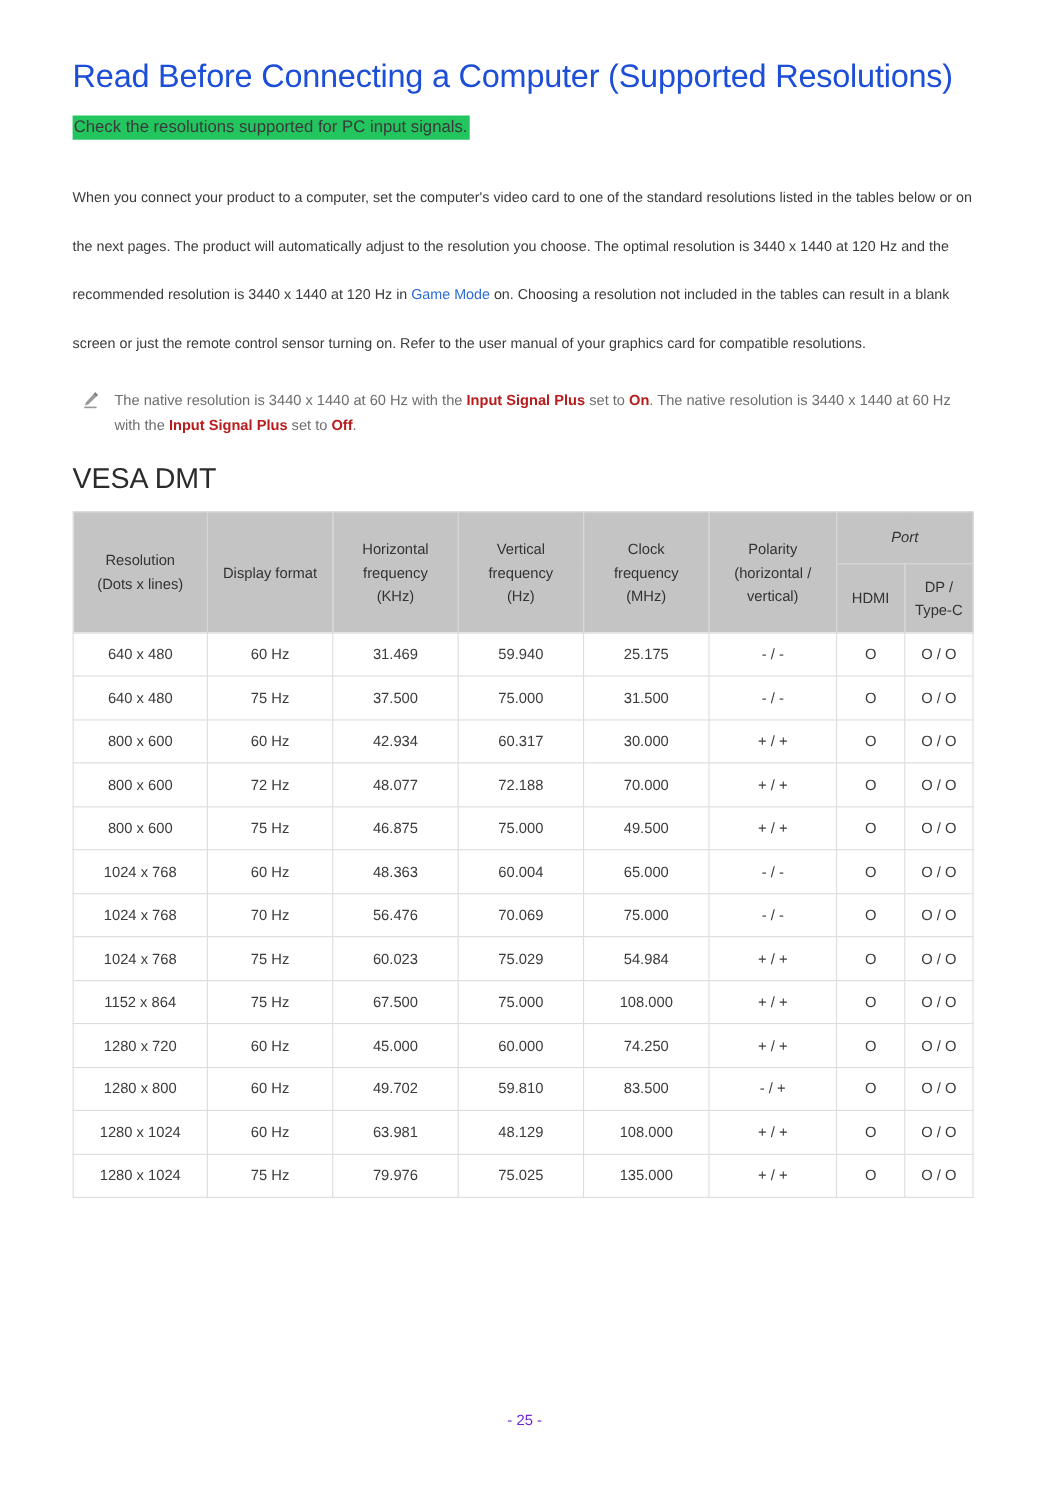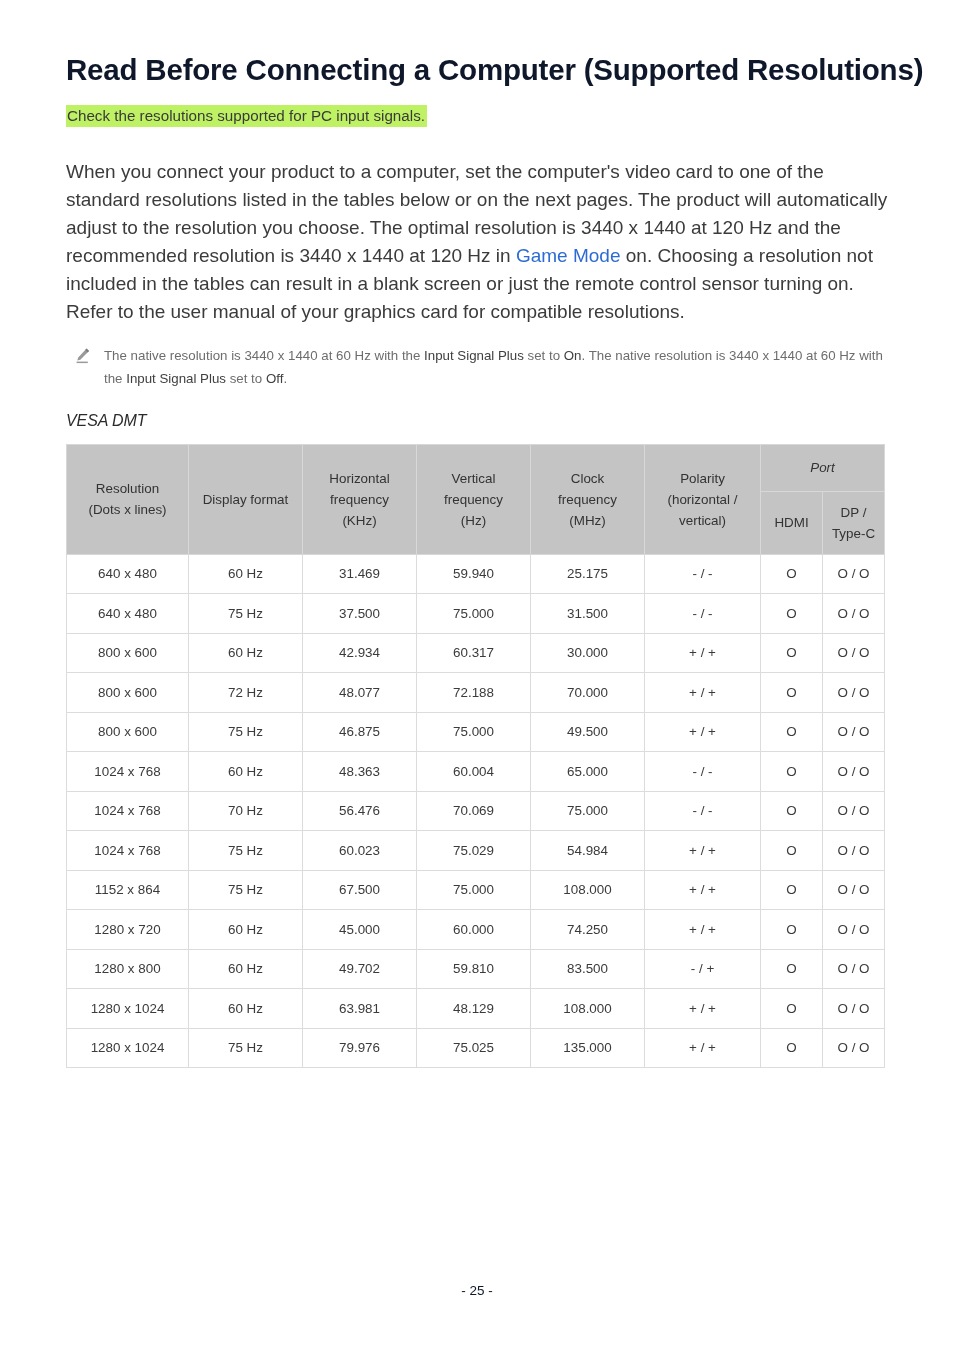--- a/index.html
+++ b/index.html
@@ -26,47 +26,47 @@
   .content {
     position: absolute;
     left: 66px;
     top: 52px;
     width: 822px;
   }
 
   
   .page-title {
     font-size: 29.5px;
-    font-weight: 700;
-    color: #0f172a;
+    font-weight: 400;
+    color: #1d4ed8;
     letter-spacing: -0.2px;
     line-height: 1.25;
     margin: 0 0 16px 0;
     white-space: nowrap;
   }
 
   
   .lead-wrap {
     margin: 0 0 30px 0;
   }
   .lead {
     display: inline;
     font-size: 15.2px;
     line-height: 1.5;
     color: #3a3a3a;
-    background: #bef264;
+    background: #22c55e;
     padding: 2px 2px 3px 1px;
     box-decoration-break: clone;
     -webkit-box-decoration-break: clone;
   }
 
   
   .body-par {
-    font-size: 19px;
-    line-height: 28px;
+    font-size: 13px;
+    line-height: 44px;
     color: #3b3b3b;
     margin: 0 0 18px 0;
     text-align: left;
   }
   .link {
     color: #2d6bd4;
     text-decoration: none;
   }
 
   
@@ -83,32 +83,31 @@
     padding-top: 3px;
   }
   .note-icon svg { display: block; }
   .note-text {
     flex: 1 1 auto;
     font-size: 13.3px;
     line-height: 23px;
     color: #6d6d6d;
   }
   .note-term {
-    color: #404040;
-    font-weight: normal;
+    color: #b91c1c;
+    font-weight: bold;
   }
 
   
   .section-title {
-    font-size: 16px;
+    font-size: 26px;
     font-weight: 400;
     color: #2b2b2b;
     margin: 14px 0 14px 0;
     letter-spacing: -0.1px;
-    font-style: italic;
   }
 
   
   table.spec {
     border-collapse: collapse;
     width: 818px;
     table-layout: fixed;
     font-size: 13.4px;
     color: #3b3b3b;
   }
@@ -146,21 +145,21 @@
   col.c-dp    { width: 62px; }
 
   
   .footer {
     position: absolute;
     left: 0;
     top: 1283px;
     width: 954px;
     text-align: center;
     font-size: 13.5px;
-    color: #0f172a;
+    color: #6d28d9;
   }
 </style>
 </head>
 <body>
 
 <div class="page">
   <div class="content">
 
     <h1 class="page-title">Read Before Connecting a Computer (Supported Resolutions)</h1>
 

